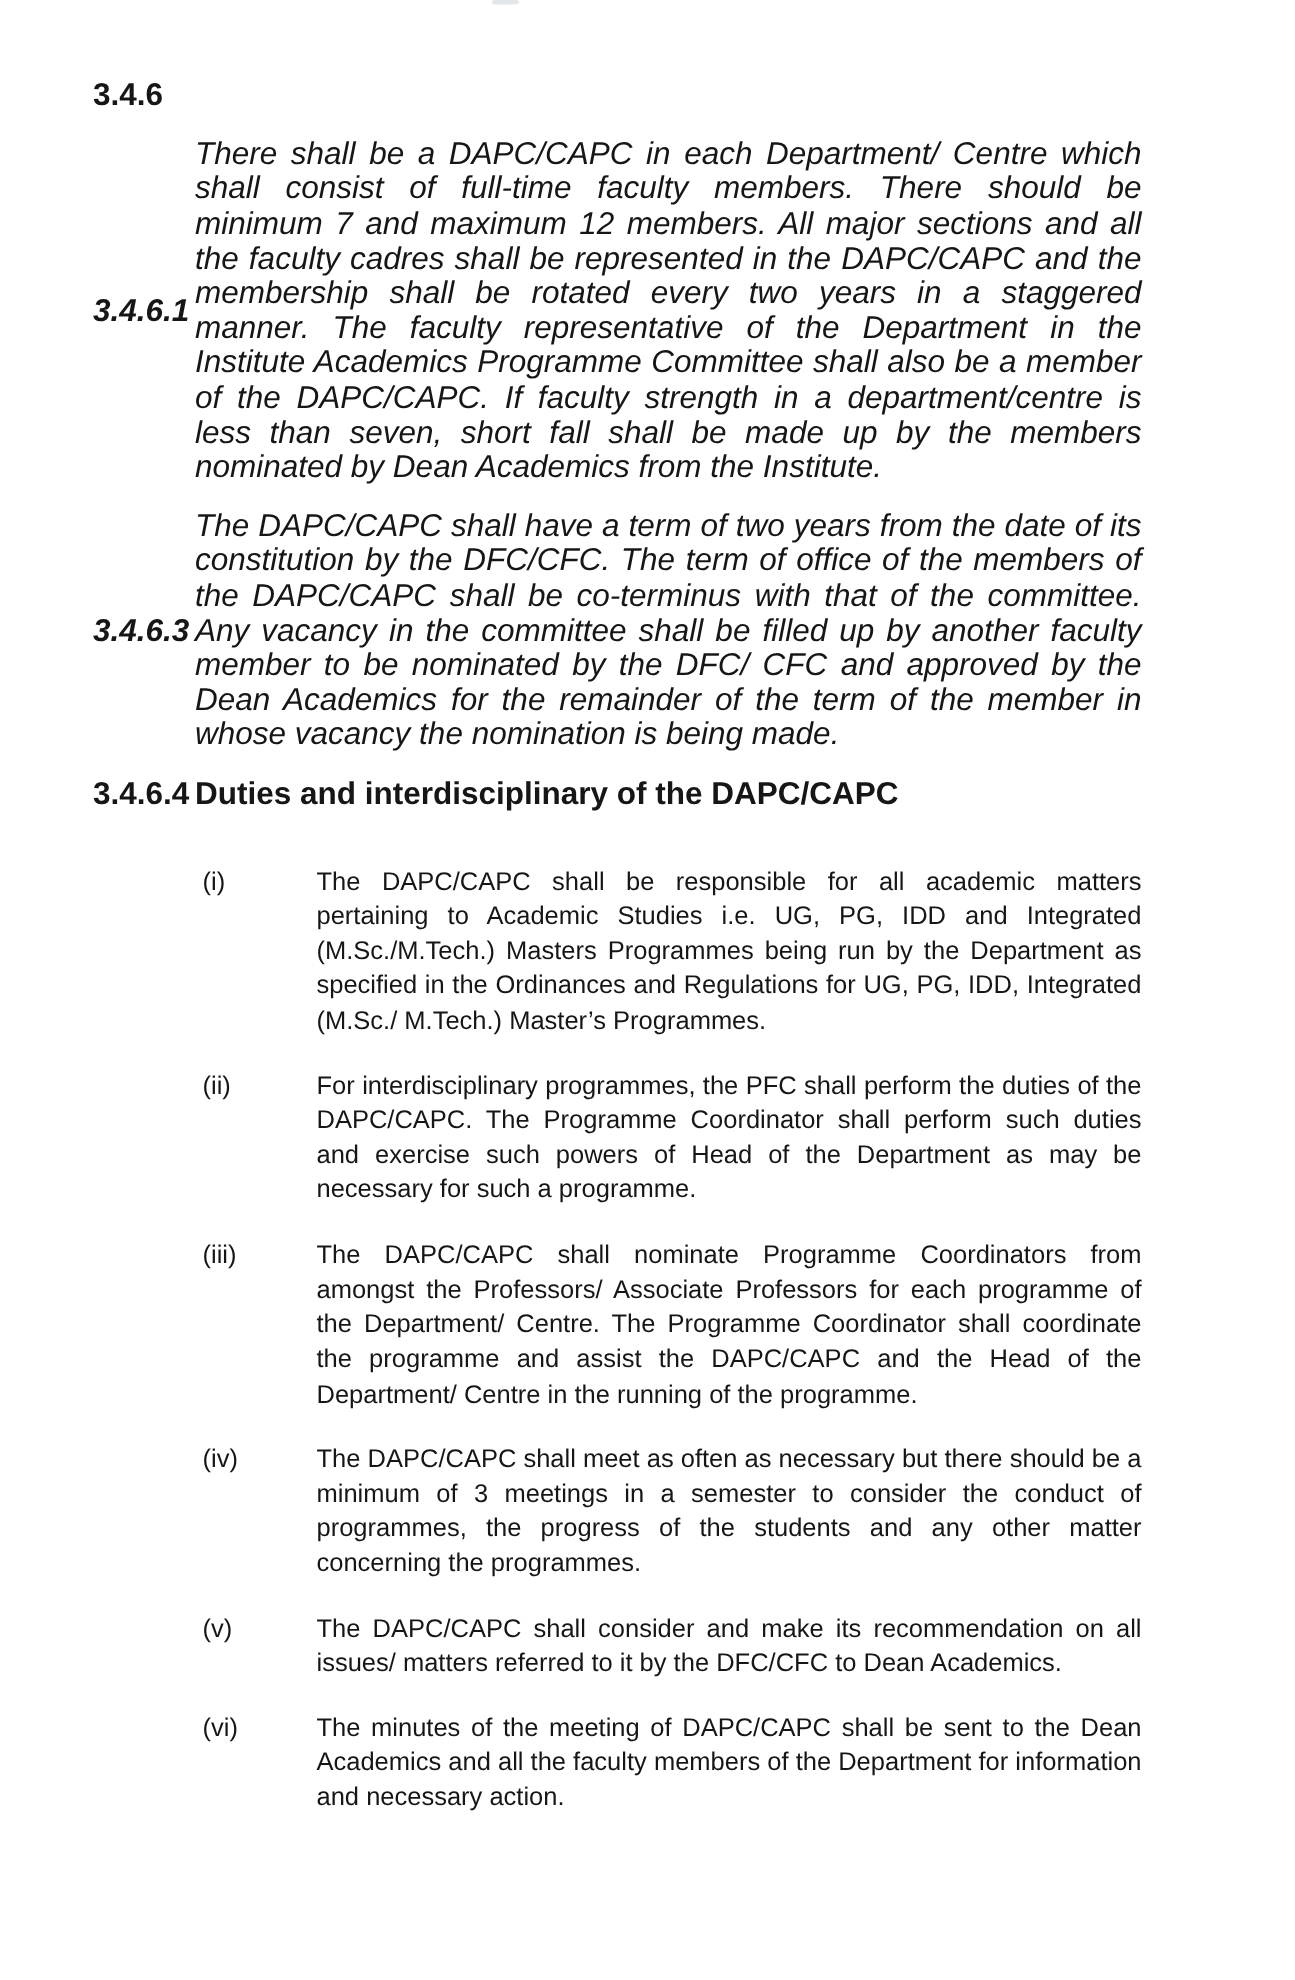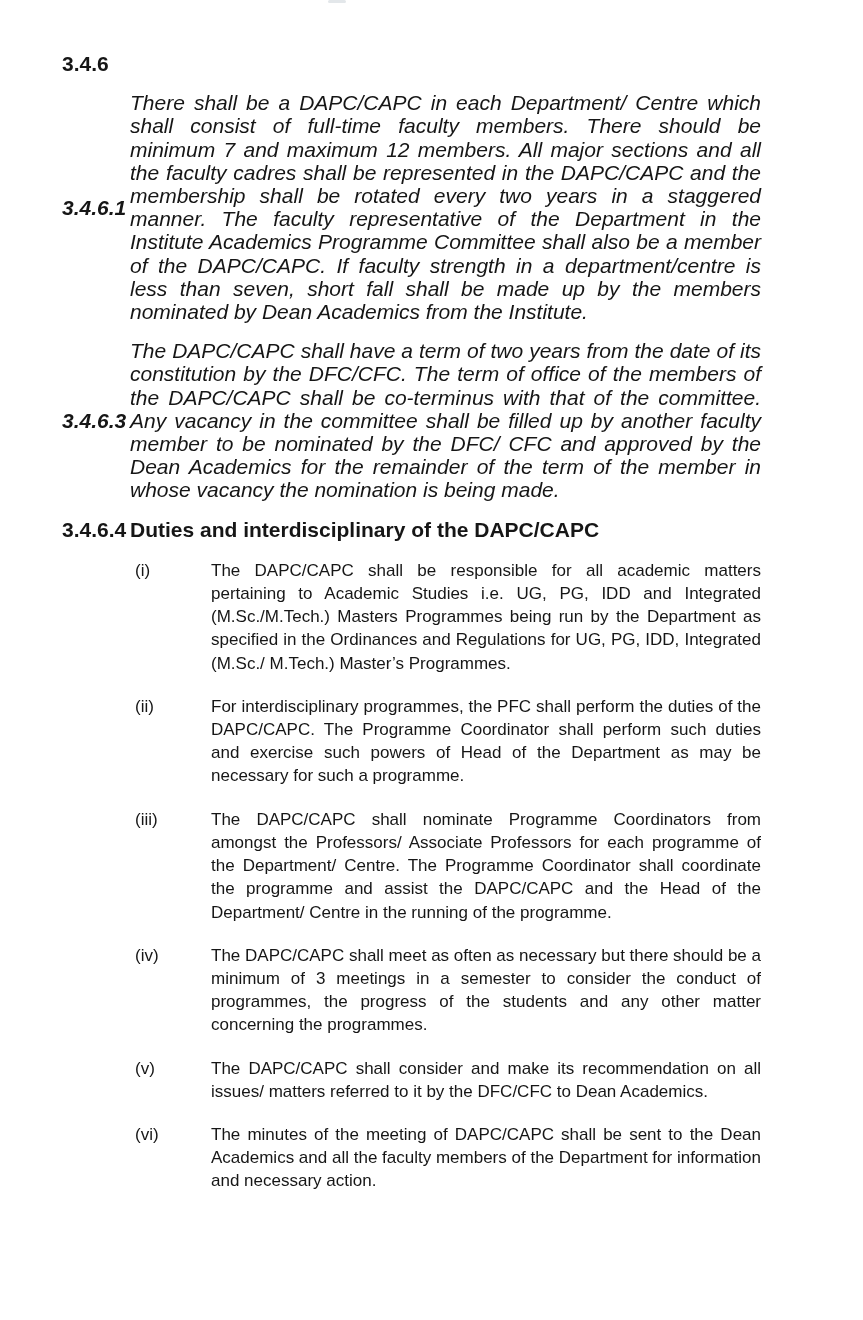--- a/index.html
+++ b/index.html
@@ -37,21 +37,21 @@
     width: 631px;
   }
   .heading-row { margin-bottom: 16px; }
   .heading-row .col { font-weight: 700; }
   .hline1 {
     text-align: justify;
     text-align-last: justify;
   }
   .para-row { margin-bottom: 16px; font-style: italic; }
   .para-row .col { text-align: justify; }
-  .subheading-row { margin-bottom: 18px; }
+  .subheading-row { margin-bottom: 35px; }
   .subheading-row .col { font-weight: 700; }
   .duties { padding-left: 73px; }
   .duty-row {
     display: flex;
     align-items: flex-start;
     font-size: 17px;
     line-height: 23.2px;
     margin-bottom: 20px;
   }
   .marker { flex: 0 0 62px; }

